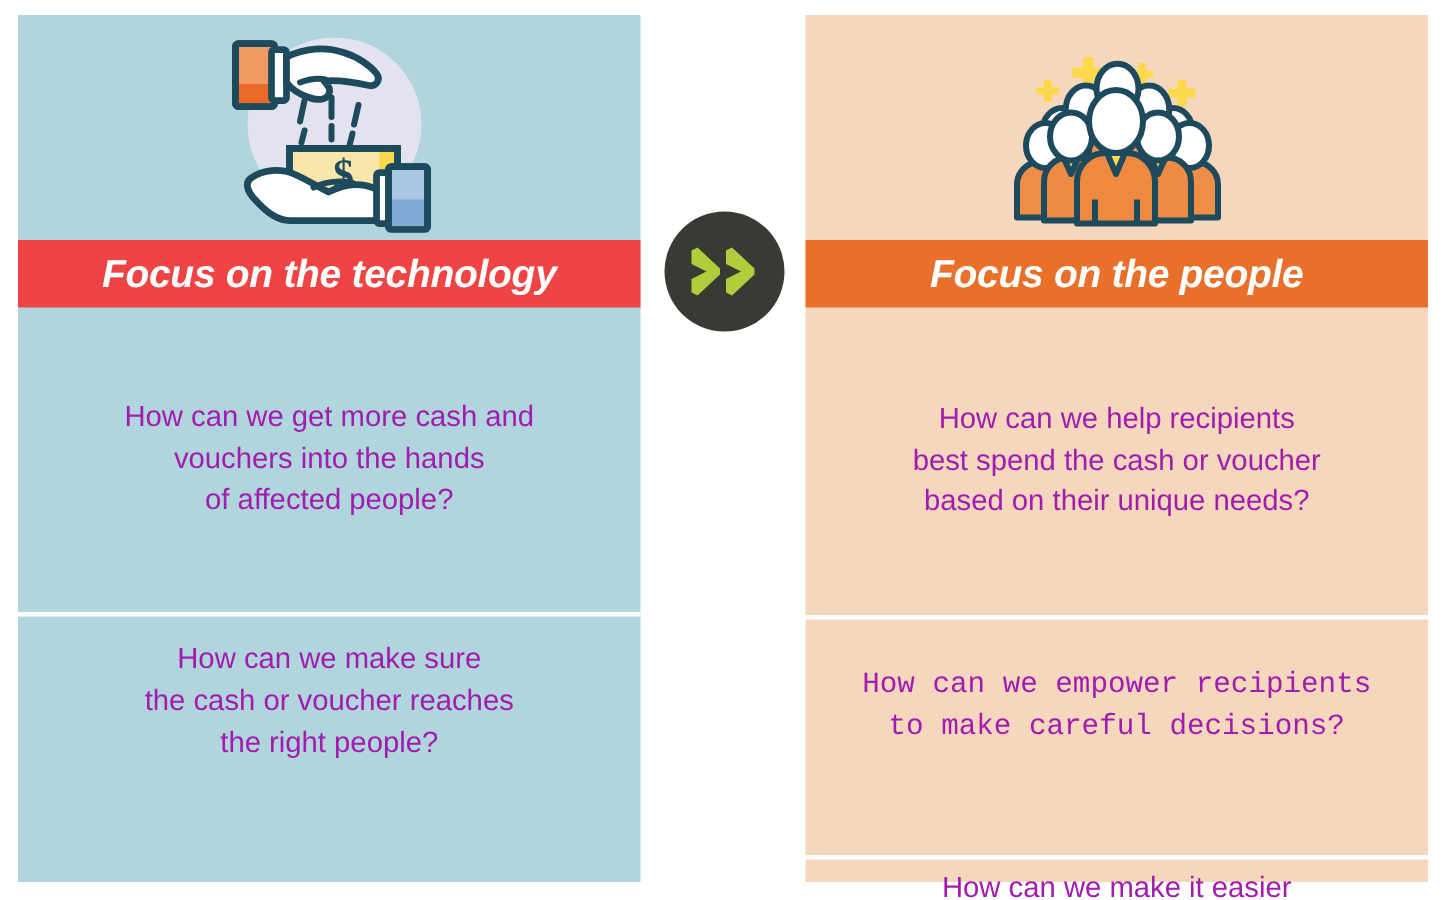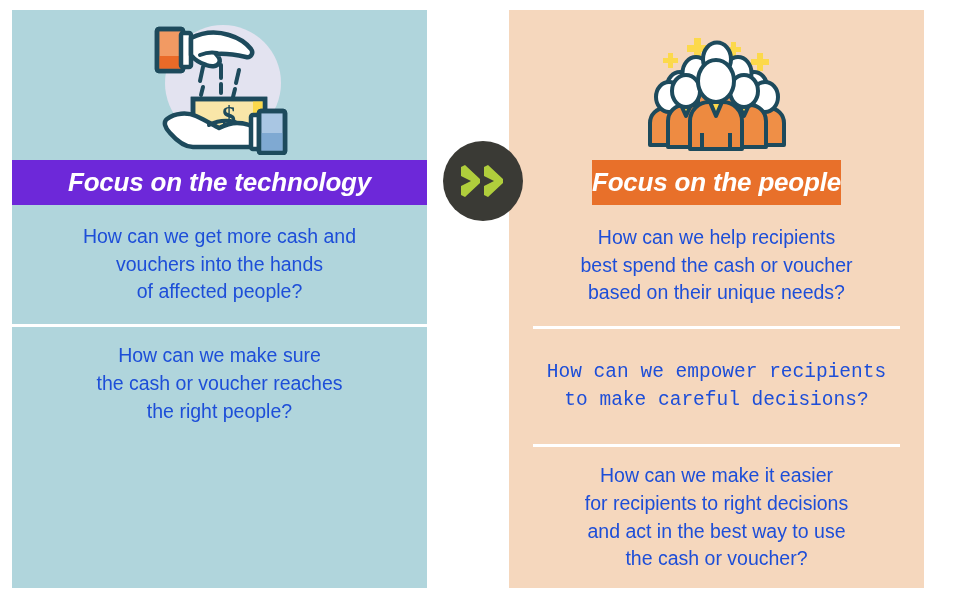--- a/index.html
+++ b/index.html
@@ -25,21 +25,21 @@
   .panel {
     position: absolute;
     top: 10px;
     width: 415px;
     height: 578px;
     display: flex;
     flex-direction: column;
     box-sizing: border-box;
   }
   #panel-left  { left: 12px;  background: #b0d5dc; }
-  #panel-right { left: 509px; background: #f5d7bd; align-items: center; }
+  #panel-right { left: 537px; background: #f5d7bd; }
 
   
   .icon-zone {
     height: 150px;
     flex: 0 0 150px;
     display: flex;
     align-items: center;
     justify-content: center;
     position: relative;
   }
@@ -53,40 +53,41 @@
     align-items: center;
     justify-content: center;
     color: #ffffff;
     font-weight: bold;
     font-style: italic;
     font-size: 26px;
     letter-spacing: -0.2px;
     white-space: nowrap;
     user-select: none;
   }
-  #header-left  { background: #6d28d9; }
+  #header-left  { background: #ef4444; }
   #header-right { background: #e8702a; }
 
   
   .rows {
     flex: 1 1 auto;
     display: flex;
     flex-direction: column;
   }
   .row {
     display: flex;
     align-items: center;
     justify-content: center;
     text-align: center;
-    color: #1d4ed8;
+    color: #a21caf;
     font-size: 19.5px;
     line-height: 1.42;
     padding: 6px 14px;
     box-sizing: border-box;
     white-space: pre-line;
+    margin-top: 42px;
   }
   .row + .row { border-top: 3px solid #ffffff; }
 
   
   #panel-left  .row:nth-child(1) { flex: 0 0 119px; }
   #panel-left  .row:nth-child(2) { flex: 0 0 117px; }
   #panel-left  .row:nth-child(3) { flex: 1 1 auto; }
 
   
   #panel-right .row:nth-child(1) { flex: 0 0 121px; }

